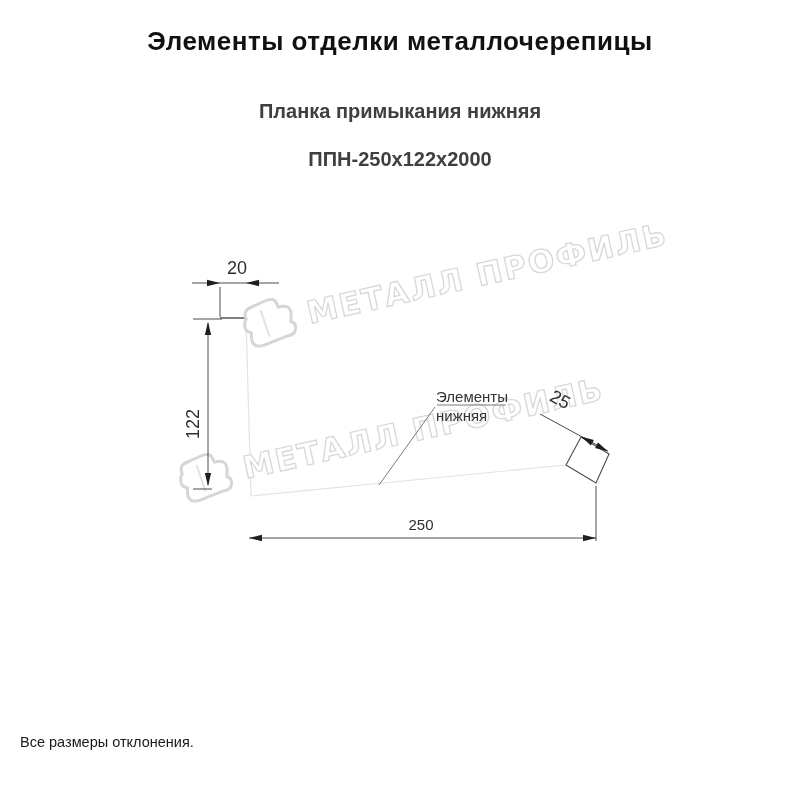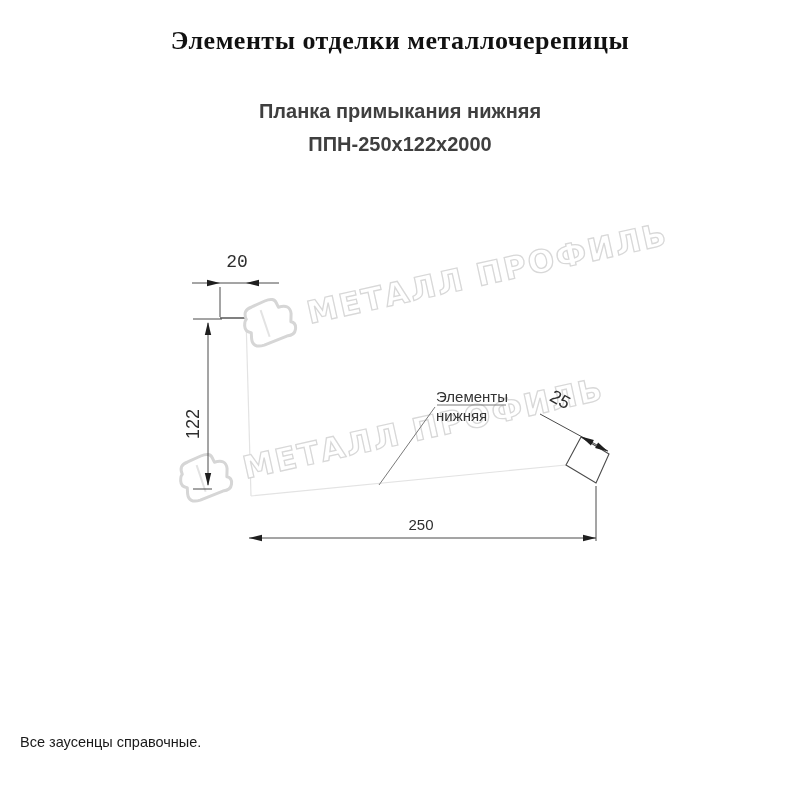--- a/index.html
+++ b/index.html
@@ -4,49 +4,49 @@
 <style>
   html,body{margin:0;padding:0;}
   body{
     width:800px;height:800px;position:relative;overflow:hidden;background:#ffffff;
     font-family:"Liberation Sans","DejaVu Sans",sans-serif;
   }
   .abs{position:absolute;}
   
   .title{
     left:0;top:26px;width:800px;text-align:center;
-    font-size:26px;font-weight:bold;color:#111;letter-spacing:0.5px;font-family:Liberation Serif, serif;
+    font-size:26px;font-weight:bold;color:#111;letter-spacing:0.5px;
   }
   .subtitle{
     left:0;width:800px;text-align:center;
     font-size:20px;font-weight:bold;color:#3f3f3f;
   }
   .sub1{top:100px;}
-  .sub2{top:133px;}
+  .sub2{top:148px;}
   
   .wm{
     display:flex;align-items:center;gap:9px;
     transform-origin:left center;transform:rotate(-12.5deg);
     z-index:2;pointer-events:none;
   }
   .wm-text{
     font-family:"DejaVu Sans",sans-serif;
     font-size:31px;font-weight:bold;letter-spacing:2px;white-space:nowrap;
     color:#ffffff;-webkit-text-stroke:1.3px #d8d8d8;
   }
   .wm1{left:240px;top:303px;}
   .wm2{left:176px;top:458px;}
   
   .layer{left:0;top:0;z-index:3;pointer-events:none;}
   .ghost-layer{left:0;top:0;z-index:1;pointer-events:none;}
   
   .dim{
     color:#2e2e2e;font-size:18px;z-index:4;white-space:nowrap;
   }
-  .dim20{left:237px;top:262px;transform:translate(-50%,-50%);font-family:Liberation Mono, monospace;}
+  .dim20{left:237px;top:268px;transform:translate(-50%,-50%);}
   .dim122{left:193px;top:424px;transform:translate(-50%,-50%) rotate(-90deg);}
   .dim250{left:421px;top:524px;transform:translate(-50%,-50%);font-size:15px;}
   .dim25{left:560px;top:400px;transform:translate(-50%,-50%) rotate(29deg);}
   .face-label{
     left:436px;top:387px;z-index:4;
     font-size:15px;line-height:19px;color:#333;white-space:nowrap;
   }
   
   .footer{
     left:20px;top:731px;z-index:4;
@@ -132,14 +132,14 @@
 <div class="abs dim dim122">122</div>
 <div class="abs dim dim250">250</div>
 <div class="abs dim dim25">25</div>
 
 <div class="abs face-label">
   <div>Элементы</div>
   <div>нижняя</div>
 </div>
 
 <div class="abs footer">
-  <div>Все заусенцы справочные.</div>
+  <div>Все размеры отклонения.</div>
 </div>
 
 </body></html>

